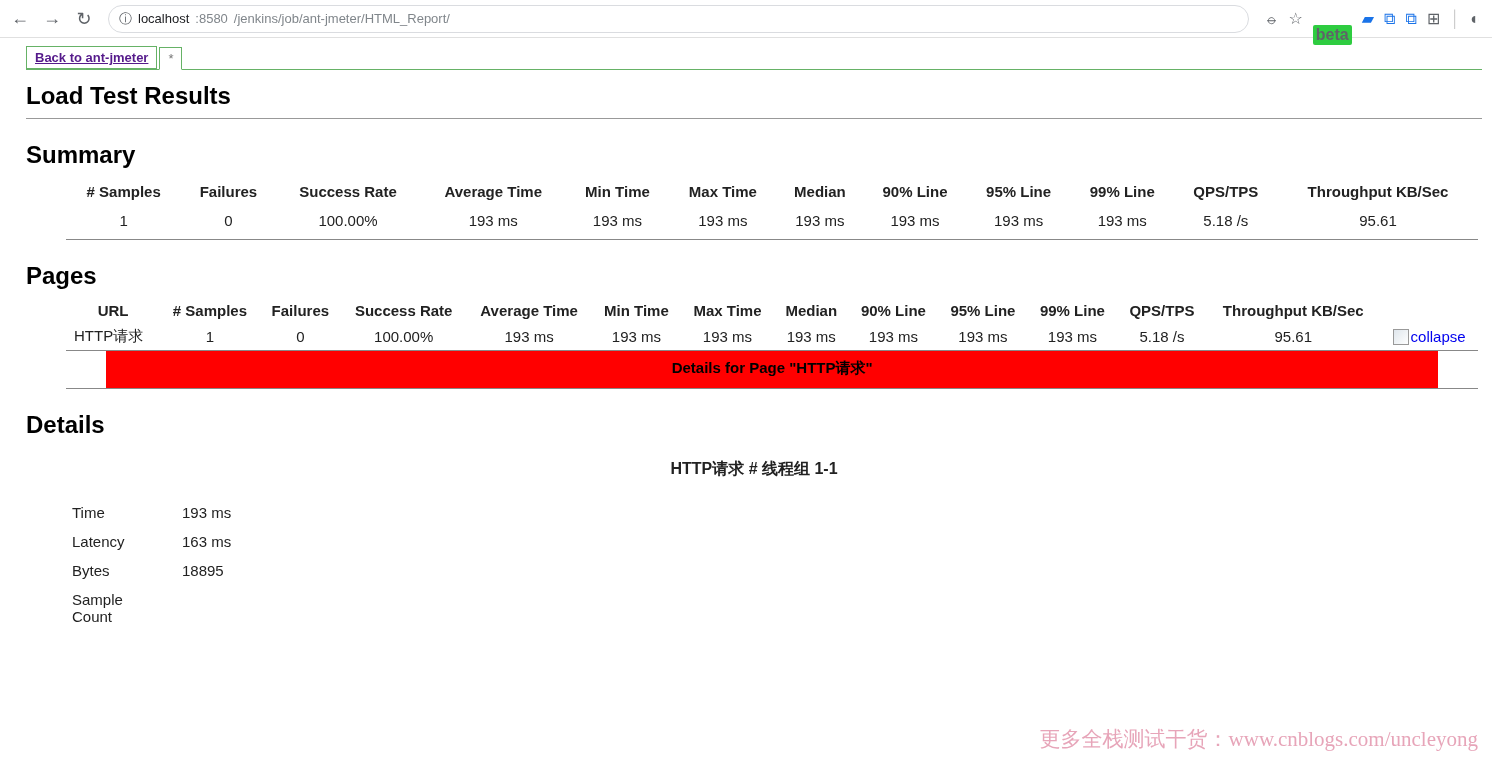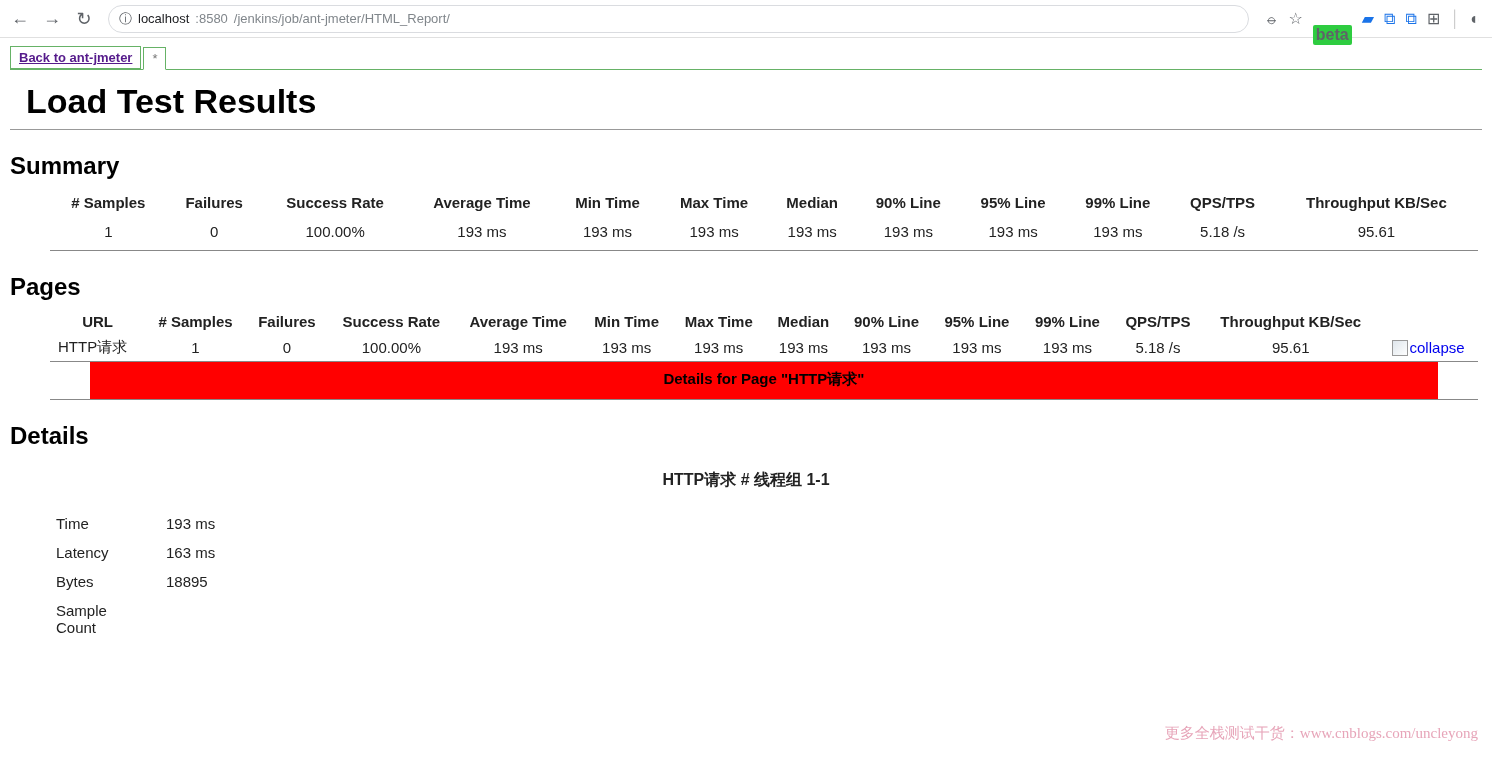--- a/index.html
+++ b/index.html
@@ -47,21 +47,21 @@
   .addr-wrap .host { color:#202124; }
   .addr-faded { color:#80868b; }
   .chrome-icons { display:flex; align-items:center; gap:10px; padding:0 6px; }
   .chrome-icons span { font-size:16px; color:#5f6368; cursor:pointer; }
   .beta-badge {
     background:#2ecc40; color:#fff; font-size:9px; font-weight:bold;
     padding:1px 3px; border-radius:2px;margin-top:33px;
   }
 
   
-  .page { padding:4px 10px 40px 10px; }
+  .page { padding:4px 10px 40px 26px; }
 
   
   .tabstrip {
     display:flex;
     align-items:flex-end;
     border-bottom:1px solid #66b266;
     margin-top:4px;
   }
   .tab-back {
     border:1px solid #66b266;
@@ -77,22 +77,22 @@
     background:#fff;
     padding:3px 8px;
     font-size:13px;
     margin-left:2px;
     color:#777;
     position:relative;
     top:1px;
   }
 
   h1.page-title {
-    font-size:34px;
-    margin:12px 0 4px 16px;
+    font-size:24px;
+    margin:12px 0 4px 0;
     font-weight:700;
     color:#000;
   }
   h2.section {
     font-size:24px;
     margin:22px 0 8px 0;
     font-weight:700;
     color:#000;
   }
   hr.rule {
@@ -182,23 +182,23 @@
     border-collapse:collapse;
     font-size:15px;
   }
   table.kv td { padding:6px 26px 6px 0; vertical-align:top; }
   table.kv td.k { width:110px; }
 
   
   .wm {
     position:fixed;
     right:14px;
-    bottom:24px;
+    bottom:14px;
     font-family:"SimSun","宋体",serif;
-    font-size:15px;
+    font-size:21px;
     color:#e7a5b9;
     pointer-events:none;
     margin-top:24px;
   }
 </style>
 </head>
 <body>
 
 <div class="browser-chrome">
   <div class="chrome-btn">←</div>

